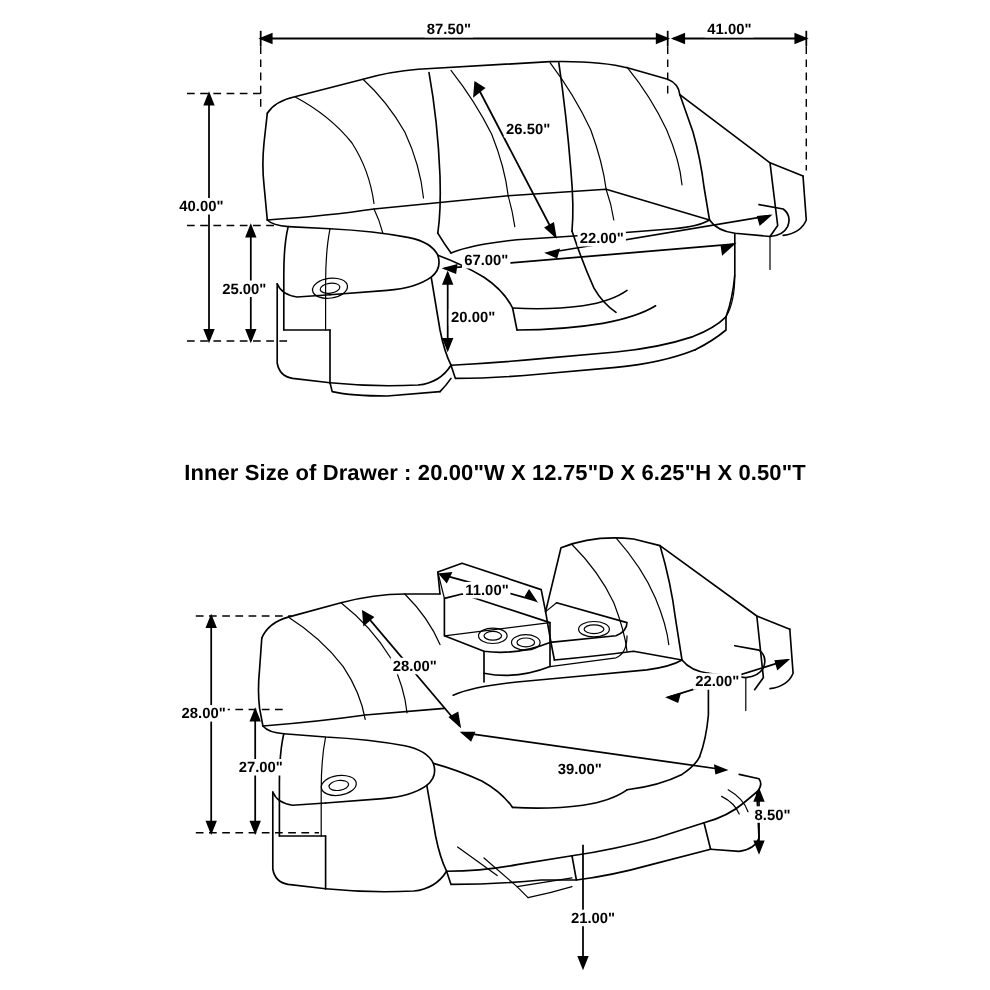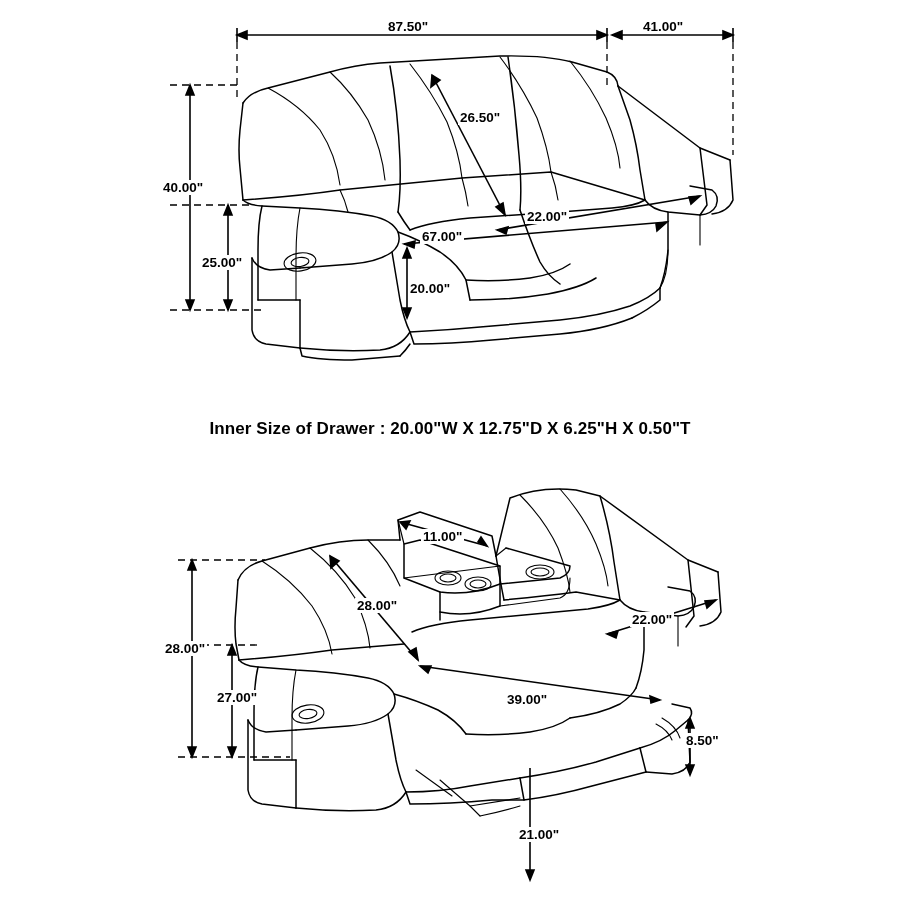--- a/index.html
+++ b/index.html
@@ -34,21 +34,21 @@
     line-height: 15px;
   }
   .drawer-note {
     position: absolute;
     left: 0;
     top: 419px;
     width: 900px;
     text-align: center;
     font-family: "Liberation Sans", sans-serif;
     font-weight: bold;
-    font-size: 17px;
+    font-size: 20px;
     color: #000000;
     letter-spacing: 0.1px;
   }
   
   .ln { stroke:#000; stroke-width:1.5; fill:none; stroke-linecap:round; stroke-linejoin:round; }
   .ln-thin { stroke:#000; stroke-width:1.1; fill:none; stroke-linecap:round; stroke-linejoin:round; }
   .dash { stroke:#000; stroke-width:1.3; fill:none; stroke-dasharray:7 5; }
   .dim { stroke:#000; stroke-width:1.6; fill:none; }
 </style>
 </head>

